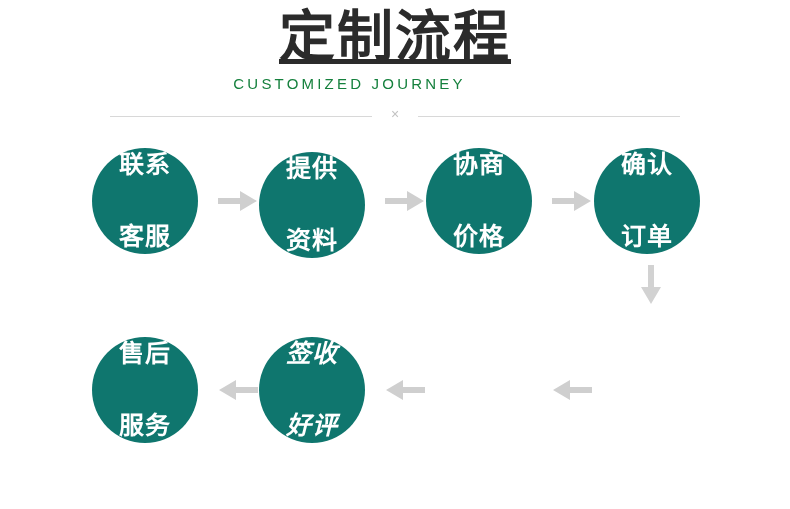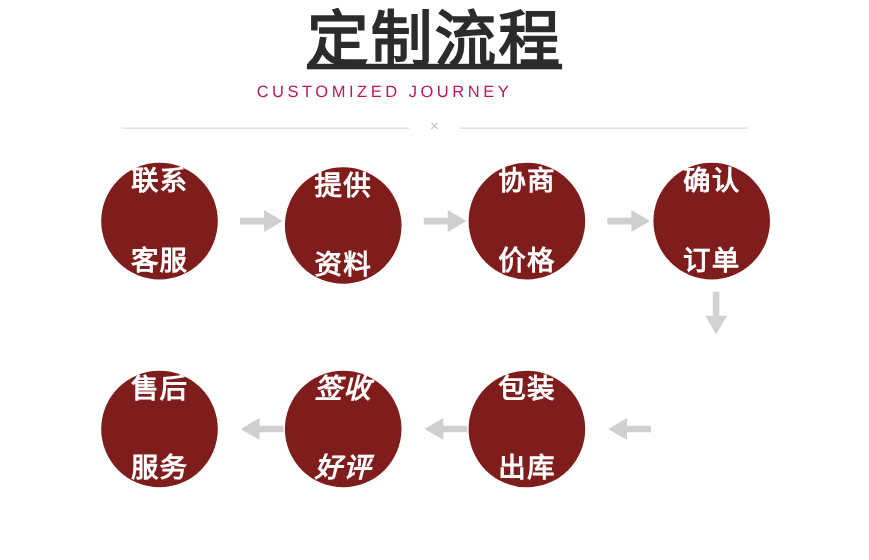--- a/index.html
+++ b/index.html
@@ -51,21 +51,21 @@
   .subtitle {
     position: absolute;
     left: 0;
     top: 75px;
     width: 699px;
     text-align: center;
     font-family: "Liberation Sans", "DejaVu Sans", sans-serif;
     font-size: 15px;
     font-weight: 400;
     letter-spacing: 3.2px;
-    color: #be185d;
+    color: #15803d;
     white-space: nowrap;
   }
 
   .divider {
     position: absolute;
     left: 110px;
     top: 110px;
     width: 570px;
     height: 14px;
   }
@@ -97,21 +97,21 @@
     top: 0;
     width: 790px;
     height: 509px;
   }
 
   .node {
     position: absolute;
     width: 106px;
     height: 106px;
     border-radius: 50%;
-    background: #7f1d1d;
+    background: #0f766e;
     color: #ffffff;
     display: flex;
     flex-direction: column;
     align-items: center;
     justify-content: center;
     gap: 44px;
   }
   .node .line {
     font-family: "DejaVu Sans", "Liberation Sans", sans-serif;
     font-size: 25px;
@@ -184,24 +184,20 @@
       <span class="line">协商</span>
       <span class="line">价格</span>
     </div>
 
     <div class="node n4">
       <span class="line">确认</span>
       <span class="line">订单</span>
     </div>
 
 
-    <div class="node n6">
-      <span class="line">包装</span>
-      <span class="line">出库</span>
-    </div>
 
     <div class="node n7">
       <span class="line">签收</span>
       <span class="line">好评</span>
     </div>
 
     <div class="node n8">
       <span class="line">售后</span>
       <span class="line">服务</span>
     </div>

